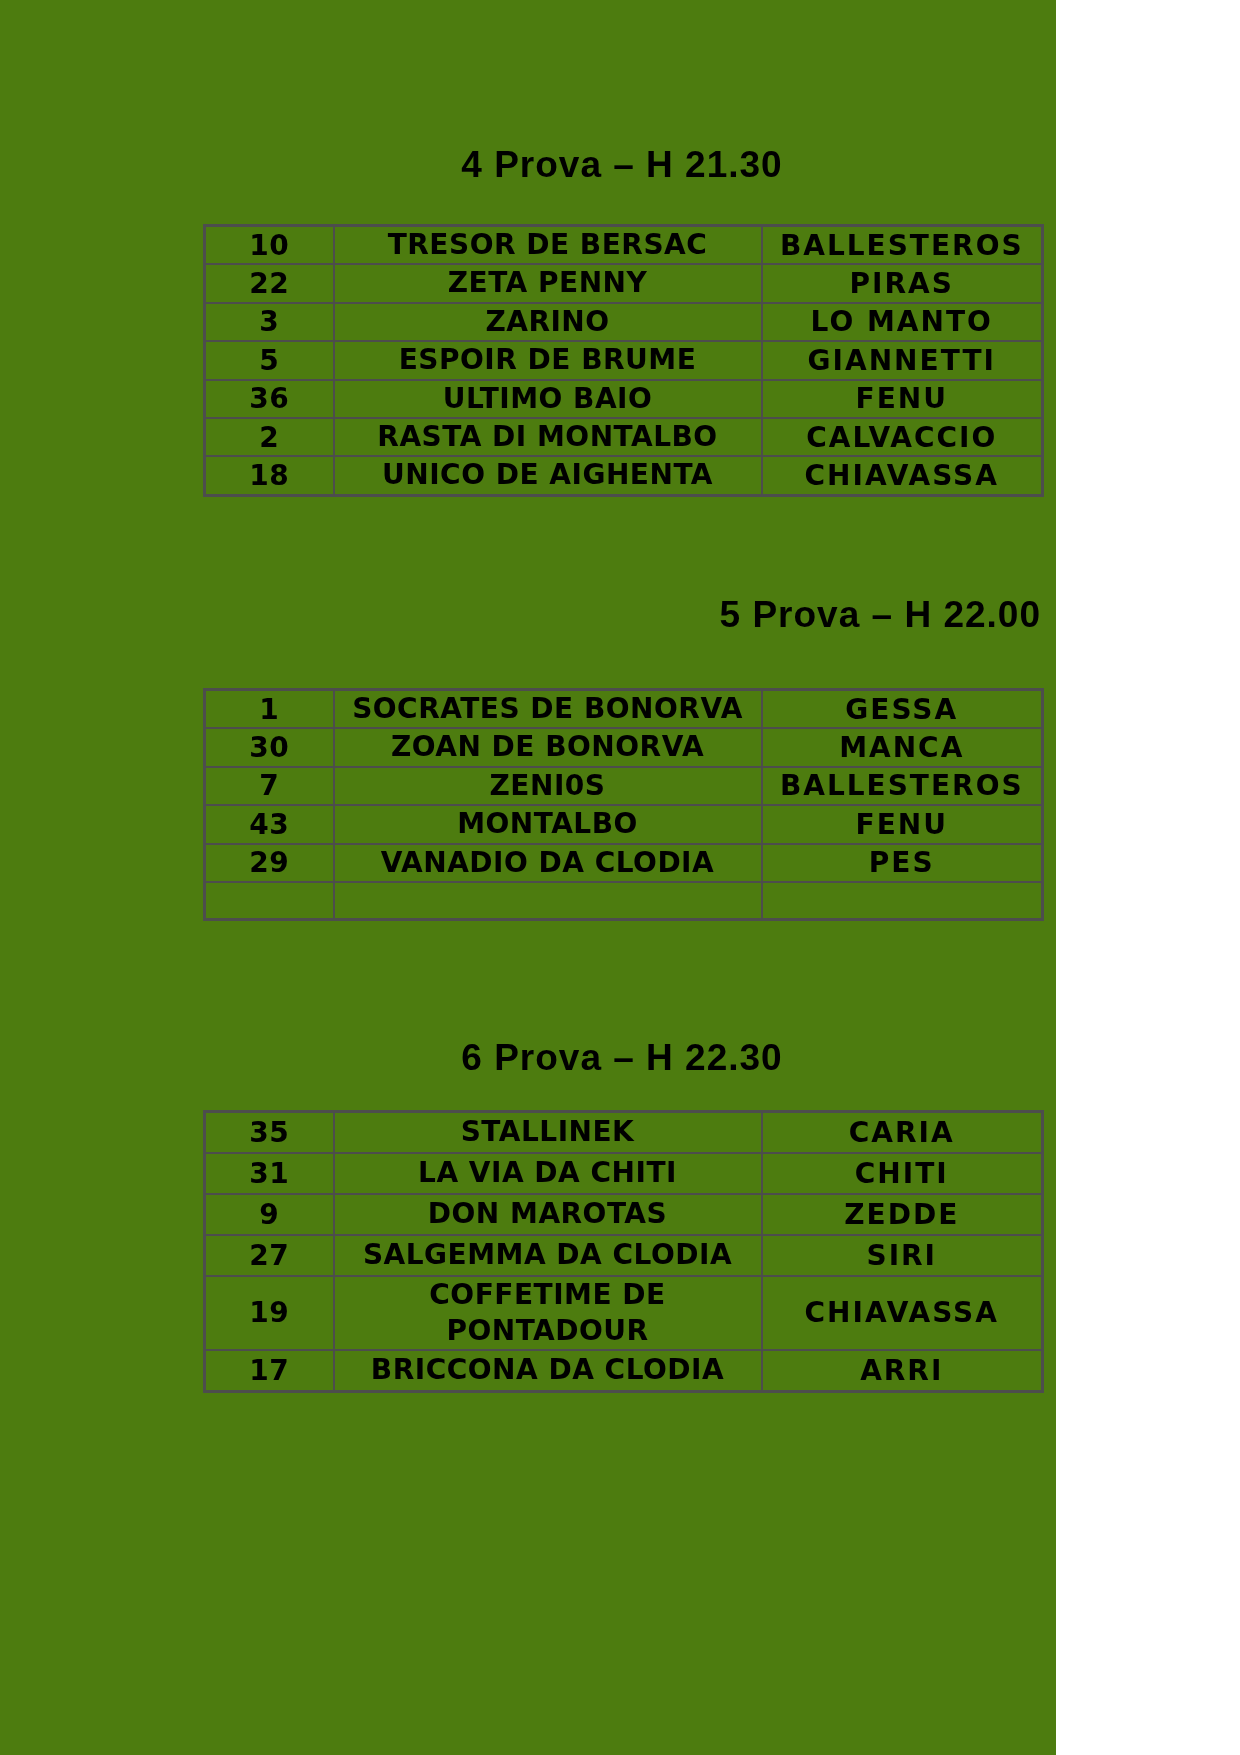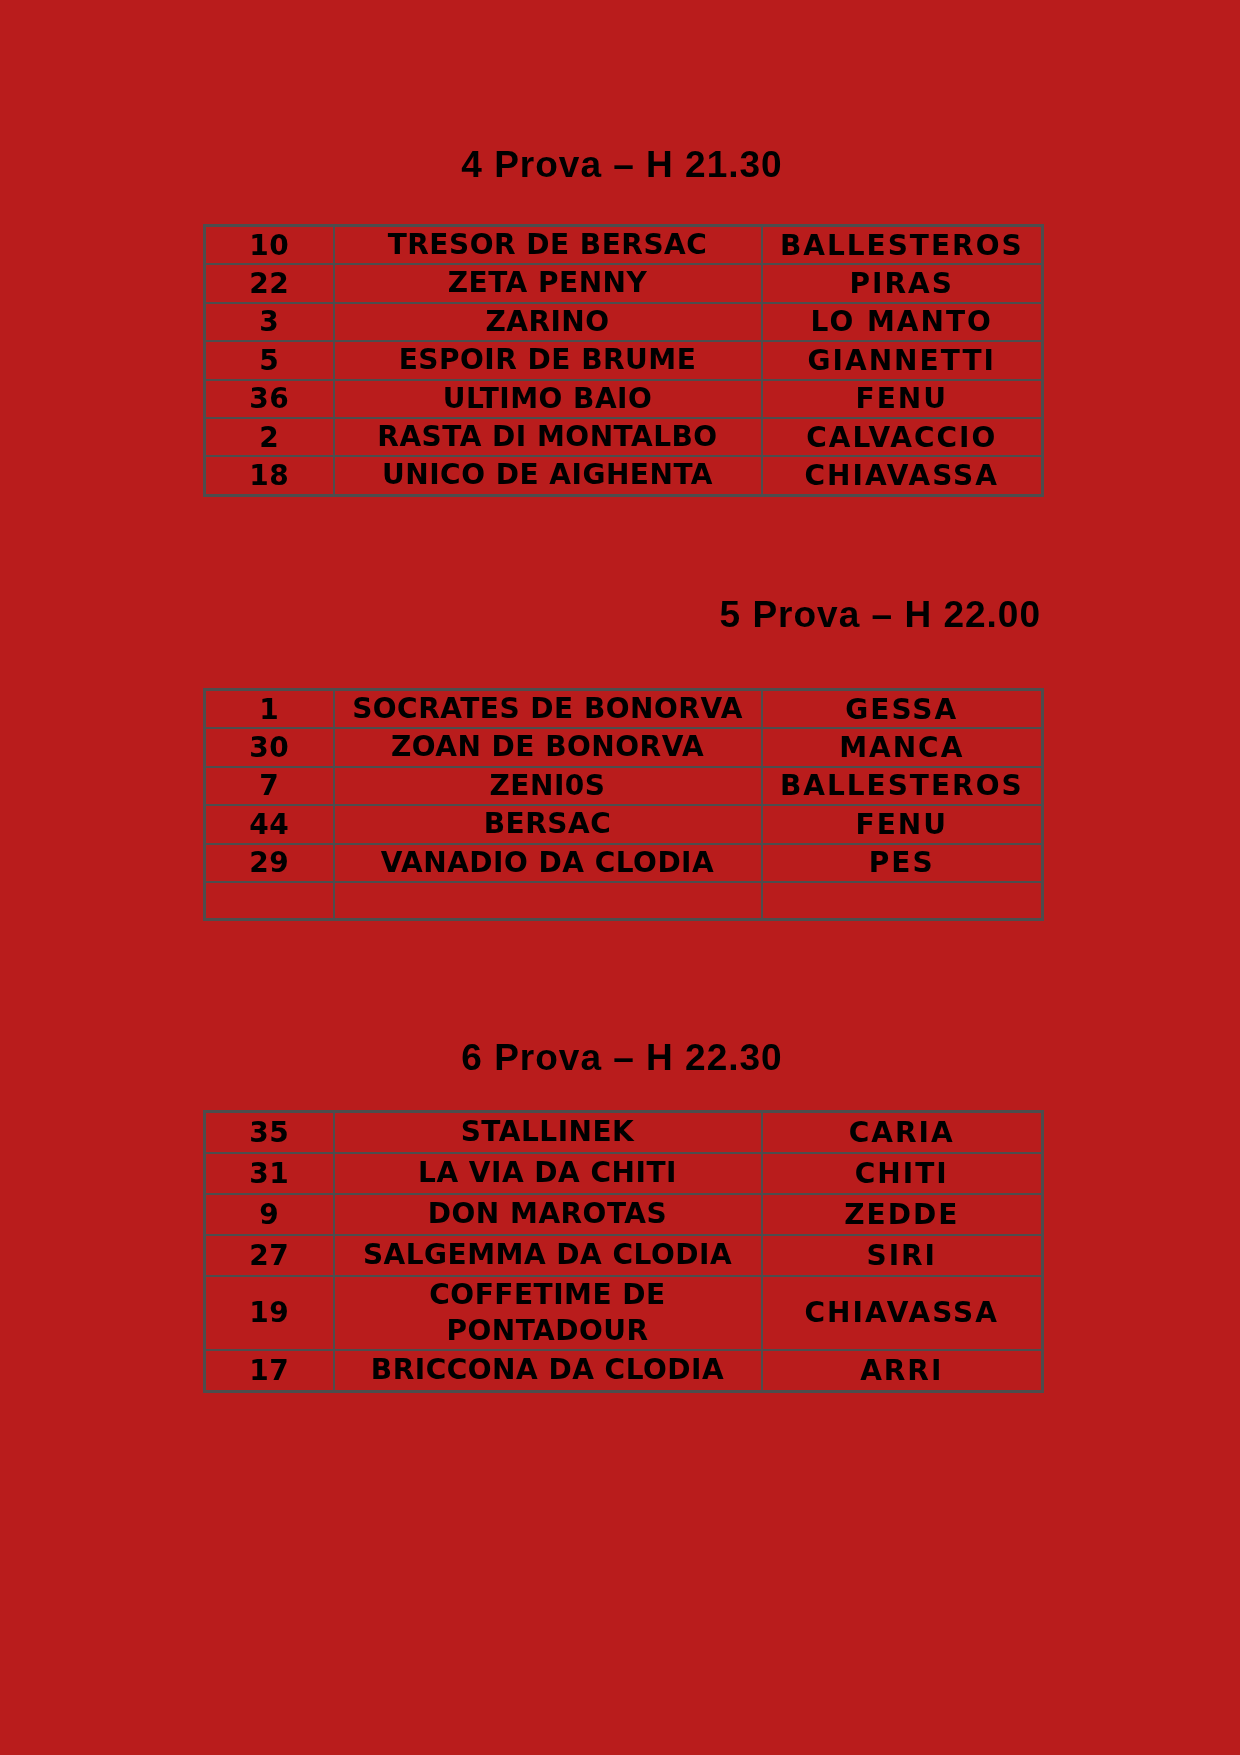--- a/index.html
+++ b/index.html
@@ -2,23 +2,23 @@
 <html><head>
 <meta charset="utf-8">
 <style>
   html, body {
     margin: 0;
     padding: 0;
     background: #ffffff;
   }
   .page {
     position: relative;
-    width: 1240px;
+    width: 1056px;
     height: 1755px;
-    background: #b91c1c;
+    background: #4d7c0f;
     font-family: "DejaVu Sans", sans-serif;
     color: #000000;
     overflow: hidden;
   }
   .section-title {
     position: absolute;
     left: 203px;
     width: 838px;
     text-align: center;
     font-family: "Liberation Sans", sans-serif;
@@ -133,22 +133,22 @@
           <td class="col-num">30</td>
           <td class="col-horse">ZOAN DE BONORVA</td>
           <td class="col-driver">MANCA</td>
         </tr>
         <tr>
           <td class="col-num">7</td>
           <td class="col-horse">ZENI0S</td>
           <td class="col-driver">BALLESTEROS</td>
         </tr>
         <tr>
-          <td class="col-num">44</td>
-          <td class="col-horse">BERSAC</td>
+          <td class="col-num">43</td>
+          <td class="col-horse">MONTALBO</td>
           <td class="col-driver">FENU</td>
         </tr>
         <tr>
           <td class="col-num">29</td>
           <td class="col-horse">VANADIO DA CLODIA</td>
           <td class="col-driver">PES</td>
         </tr>
         <tr>
           <td class="col-num"></td>
           <td class="col-horse"></td>

